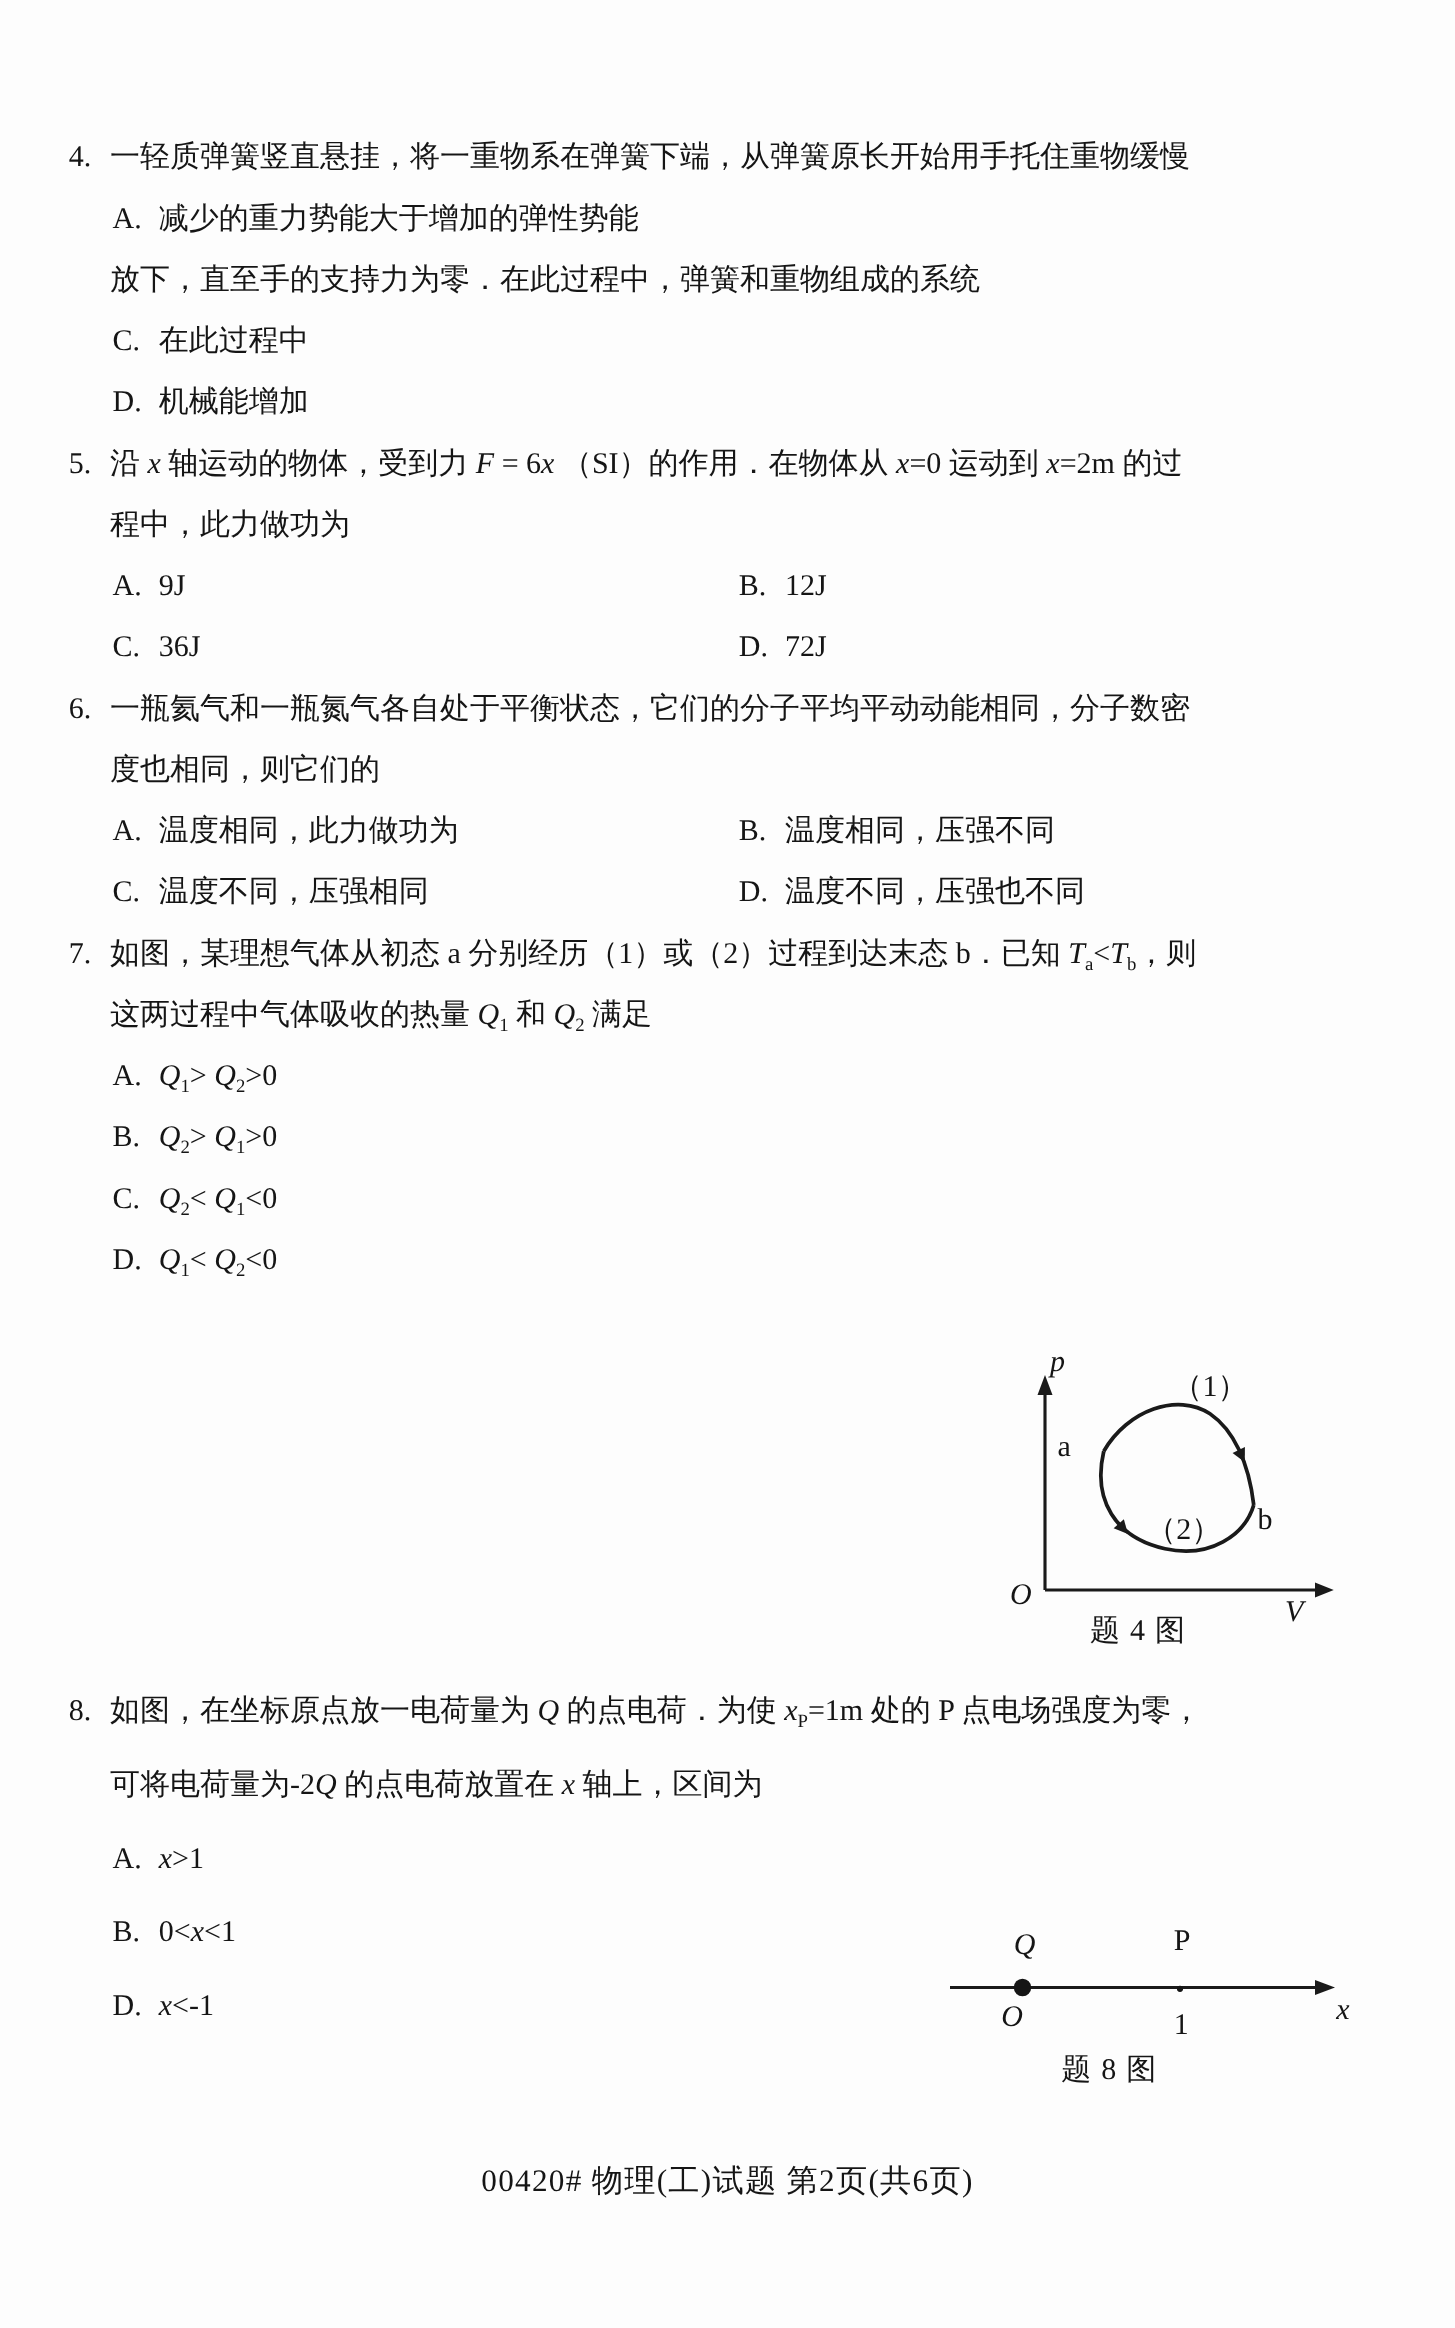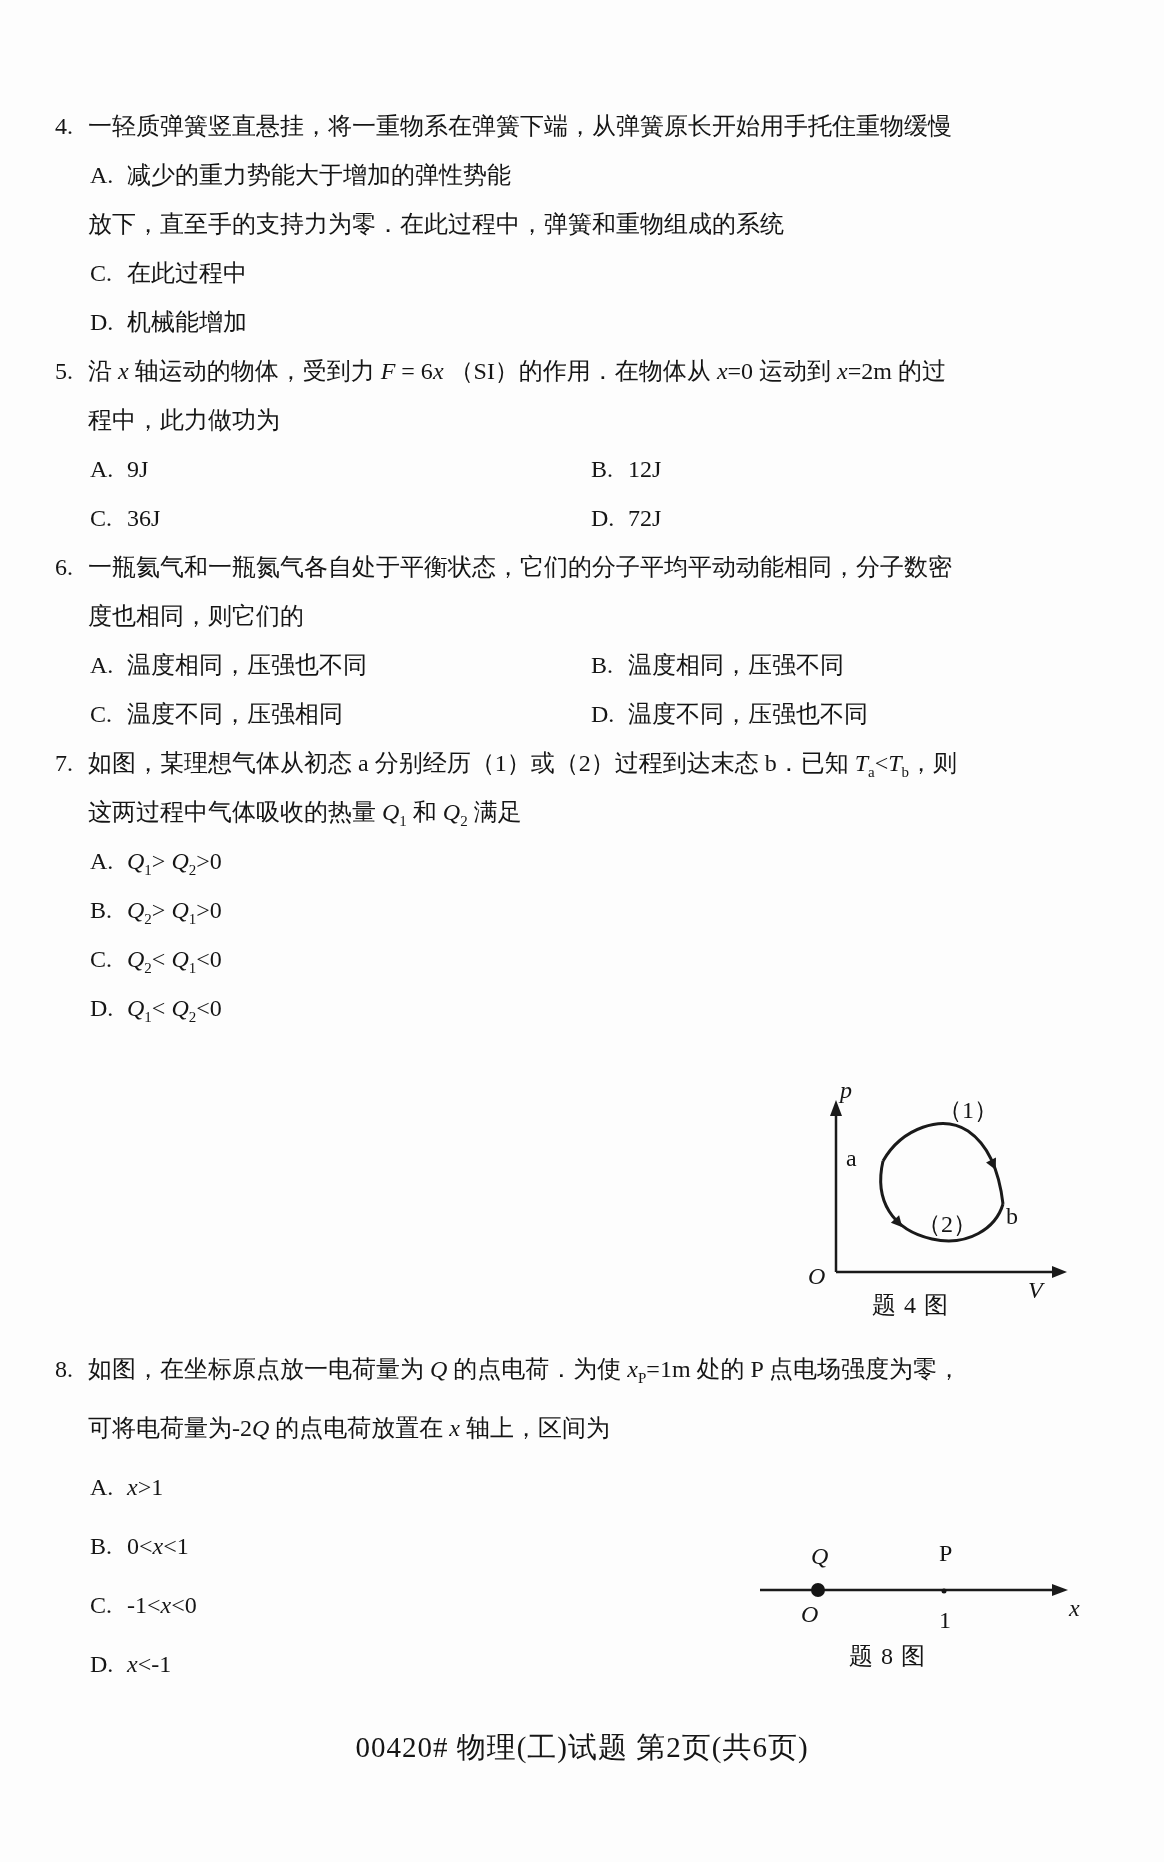--- a/index.html
+++ b/index.html
@@ -22,21 +22,21 @@
   .q8flow .line { line-height:59px; }
   .fig { position:absolute; font-size:24px; }
   .fig7 { left:770px; top:1078px; width:320px; height:250px; }
   .fig8 { left:755px; top:1538px; width:350px; height:145px; }
   .fig svg { position:absolute; left:0; top:0; }
   .lbl { position:absolute; line-height:1; white-space:nowrap; }
   .caption { letter-spacing:1px; }
   .ax  { stroke:#1a1a1a; stroke-width:2.5; }
   .crv { stroke:#1a1a1a; stroke-width:3; fill:none; }
   .ah  { fill:#1a1a1a; stroke:none; }
-  .footer { position:absolute; left:0; top:1728px; width:100%; text-align:center; font-size:29px; letter-spacing:1px; }
+  .footer { position:absolute; left:0; top:1728px; width:100%; text-align:center; font-size:25px; letter-spacing:1px; }
 </style>
 </head>
 <body>
 
 <div class="page">
 
   <div class="flow">
 
     <div class="line"><span class="qnum">4.</span><span>一轻质弹簧竖直悬挂，将一重物系在弹簧下端，从弹簧原长开始用手托住重物缓慢</span></div>
     <div class="line opt"><span class="olabel">A.</span><span>减少的重力势能大于增加的弹性势能</span></div>
@@ -51,21 +51,21 @@
       <span><span class="olabel">B.</span><span>12J</span></span>
     </div>
     <div class="line opt cols">
       <span class="c1"><span class="olabel">C.</span><span>36J</span></span>
       <span><span class="olabel">D.</span><span>72J</span></span>
     </div>
 
     <div class="line"><span class="qnum">6.</span><span>一瓶氦气和一瓶氮气各自处于平衡状态，它们的分子平均平动动能相同，分子数密</span></div>
     <div class="line cont">度也相同，则它们的</div>
     <div class="line opt cols">
-      <span class="c1"><span class="olabel">A.</span><span>温度相同，压强也不同</span></span>
+      <span class="c1"><span class="olabel">A.</span><span>温度相同，此力做功为</span></span>
       <span><span class="olabel">B.</span><span>温度相同，压强不同</span></span>
     </div>
     <div class="line opt cols">
       <span class="c1"><span class="olabel">C.</span><span>温度不同，压强相同</span></span>
       <span><span class="olabel">D.</span><span>温度不同，压强也不同</span></span>
     </div>
 
     <div class="line"><span class="qnum">7.</span><span>如图，某理想气体从初态 a 分别经历（1）或（2）过程到达末态 b．已知 <span class="it">T</span><sub>a</sub>&lt;<span class="it">T</span><sub>b</sub>，则</span></div>
     <div class="line cont">这两过程中气体吸收的热量 <span class="it">Q</span><sub>1</sub> 和 <span class="it">Q</span><sub>2</sub> 满足</div>
     <div class="line opt"><span class="olabel">A.</span><span><span class="it">Q</span><sub>1</sub>&gt; <span class="it">Q</span><sub>2</sub>&gt;0</span></div>
@@ -93,21 +93,20 @@
     <span class="lbl it" style="left:38px;top:186px">O</span>
     <span class="lbl it" style="left:258px;top:200px">V</span>
     <span class="lbl caption" style="left:102px;top:215px">题 4 图</span>
   </div>
 
   <div class="q8flow">
     <div class="line"><span class="qnum">8.</span><span>如图，在坐标原点放一电荷量为 <span class="it">Q</span> 的点电荷．为使 <span class="it">x</span><sub>P</sub>=1m 处的 P 点电场强度为零，</span></div>
     <div class="line cont">可将电荷量为-2<span class="it">Q</span> 的点电荷放置在 <span class="it">x</span> 轴上，区间为</div>
     <div class="line opt"><span class="olabel">A.</span><span><span class="it">x</span>&gt;1</span></div>
     <div class="line opt"><span class="olabel">B.</span><span>0&lt;<span class="it">x</span>&lt;1</span></div>
-    <div class="line opt"><span class="olabel">C.</span><span>-1&lt;<span class="it">x</span>&lt;0</span></div>
     <div class="line opt"><span class="olabel">D.</span><span><span class="it">x</span>&lt;-1</span></div>
   </div>
 
   <div class="fig fig8">
     <svg width="350" height="145" viewBox="0 0 350 145">
       <line class="ax" x1="5" y1="52" x2="300" y2="52"></line>
       <polygon class="ah" points="313,52 297,46 297,58"></polygon>
       <circle cx="63" cy="52" r="7" fill="#151515"></circle>
       <circle cx="189" cy="53" r="2.5" fill="#151515"></circle>
     </svg>

